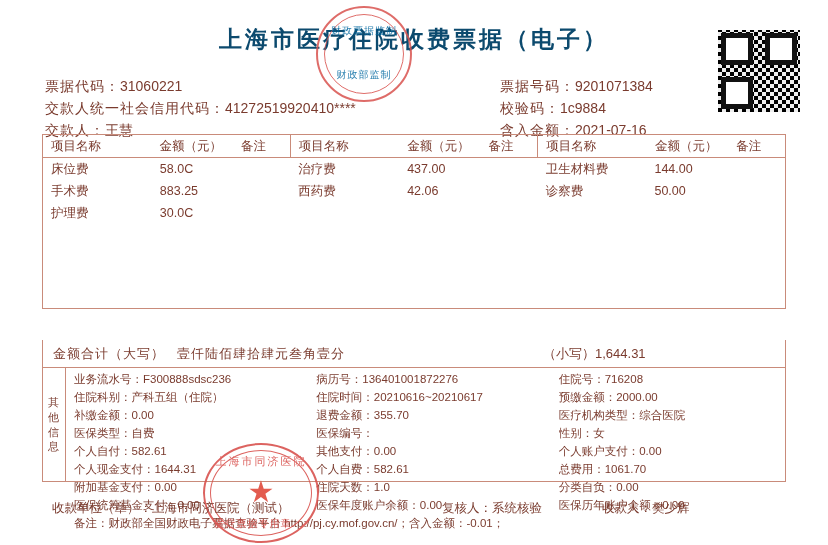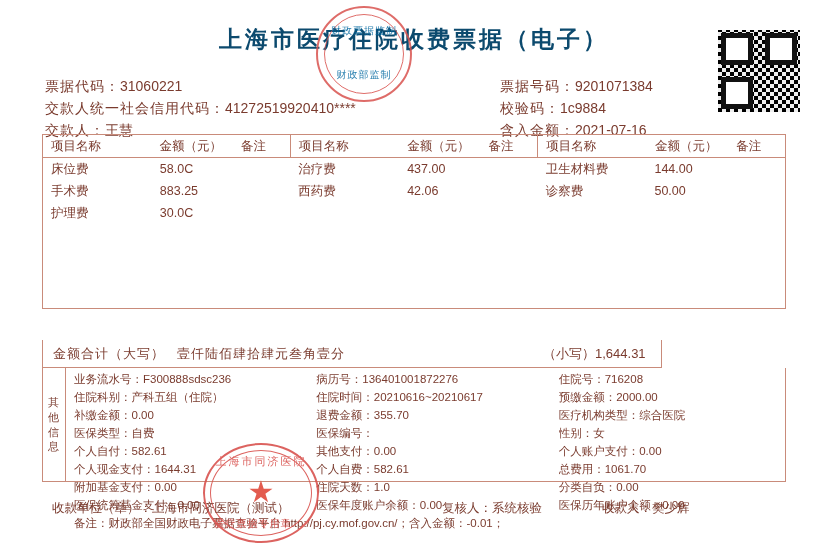--- a/index.html
+++ b/index.html
@@ -101,21 +101,21 @@
   .c-note { flex: 0 0 23%; }
   .tbl-body { position:relative; }
   .row { display:flex; font-size:12.5px; height:22px; }
   .row .grp { display:flex; flex:1; }
   .row .c { display:flex; align-items:center; }
 
   
   .total {
     position:absolute;
     left:42px; top:340px;
-    width:620px; height:28px;
+    width:744px; height:28px;
     border:1px solid #c98b7a;
     border-top:none;
     box-sizing:border-box;
     display:flex;
     align-items:center;
     font-size:13px;
   }
   .total .lbl { margin-left:10px; letter-spacing:1px; }
   .total .big { margin-left:12px; letter-spacing:1px; }
   .total .small { position:absolute; left:500px; }

